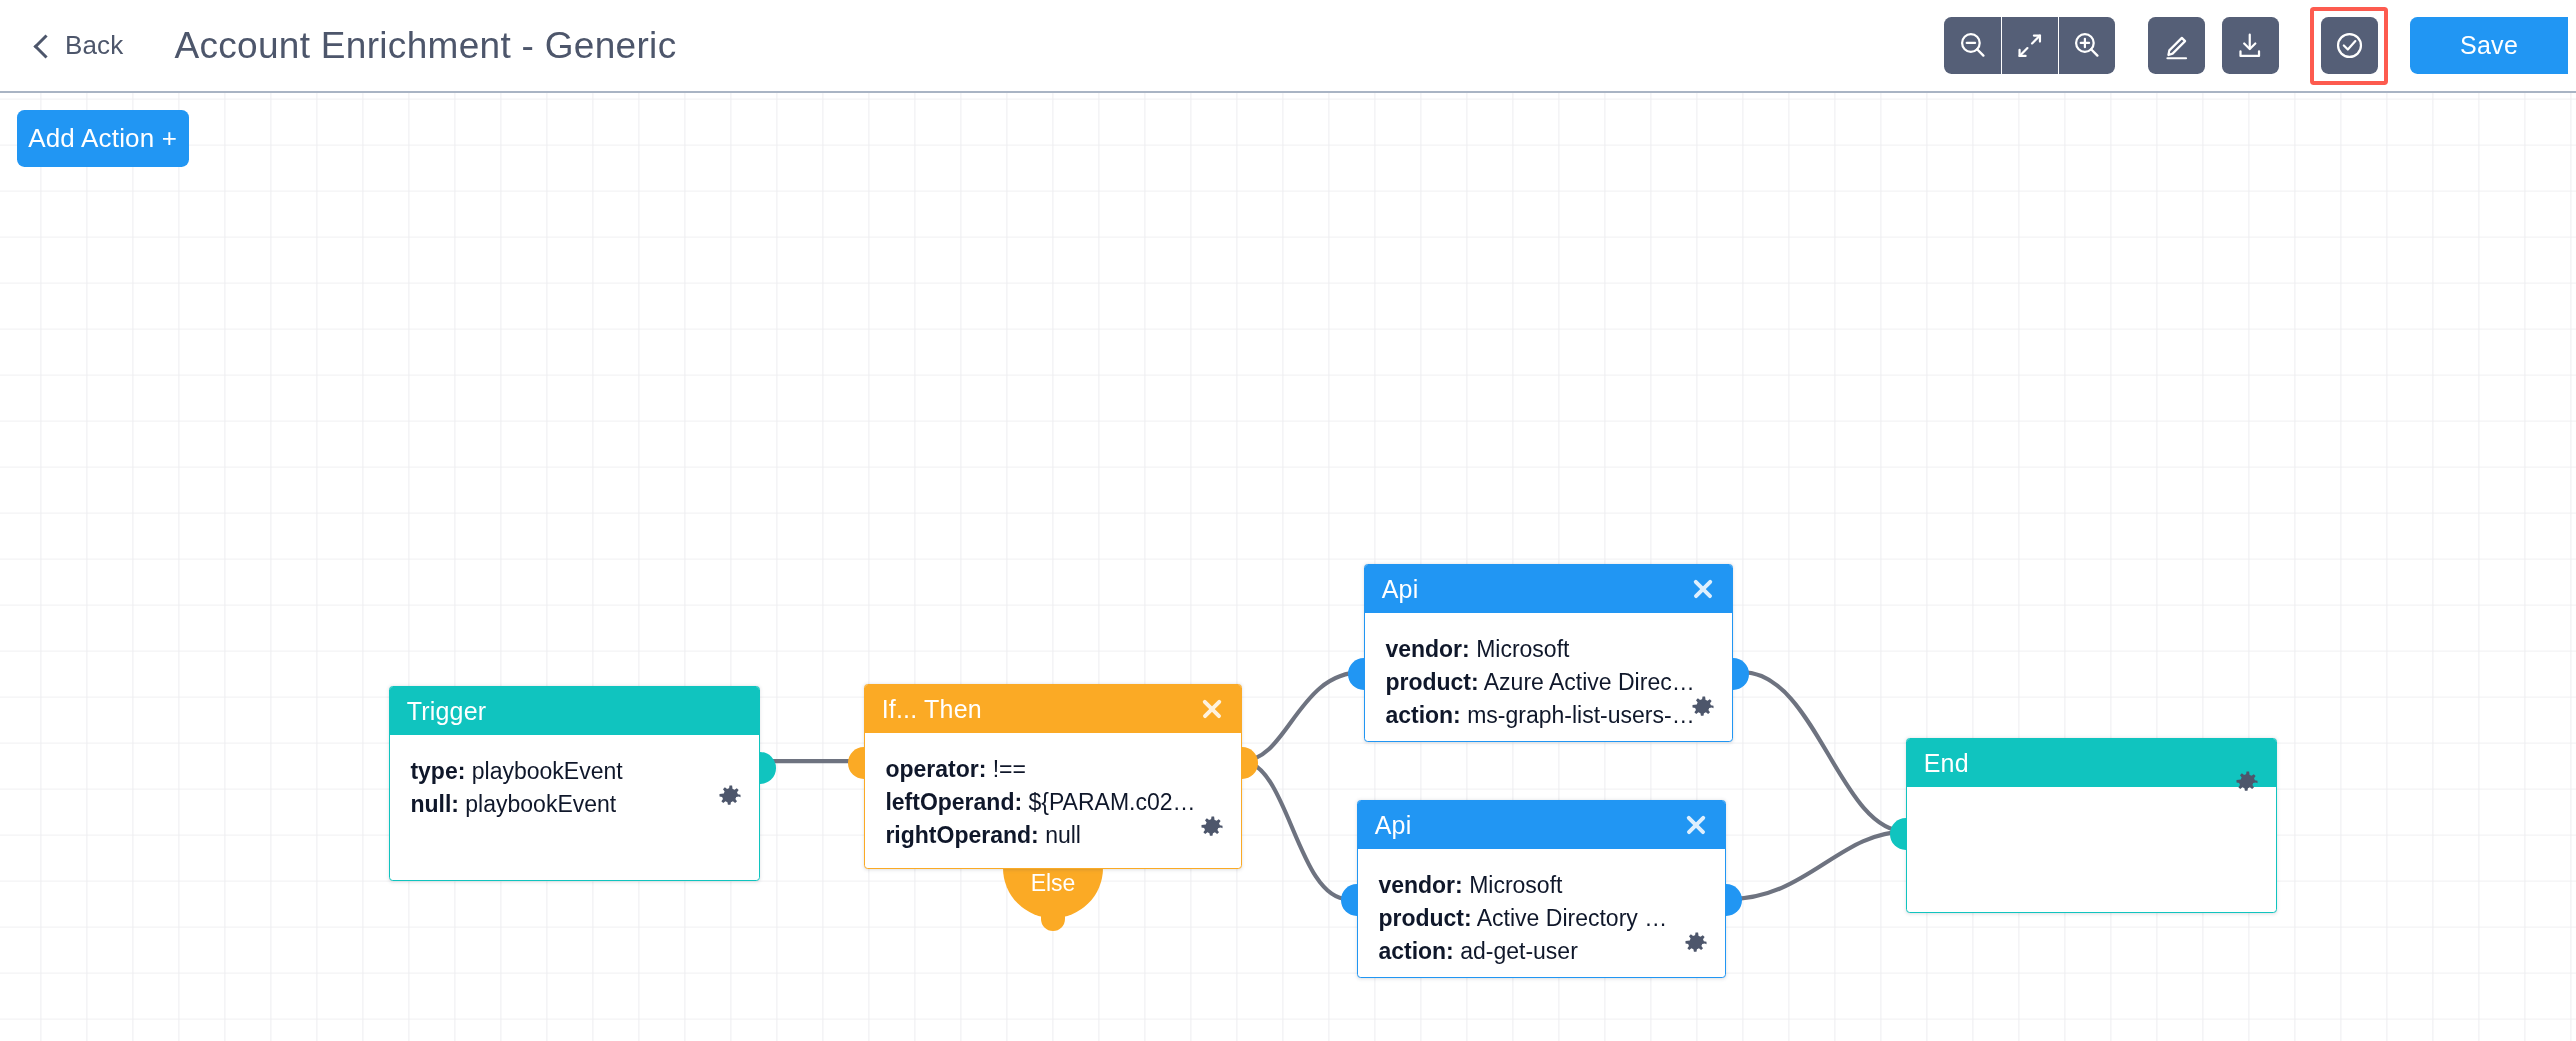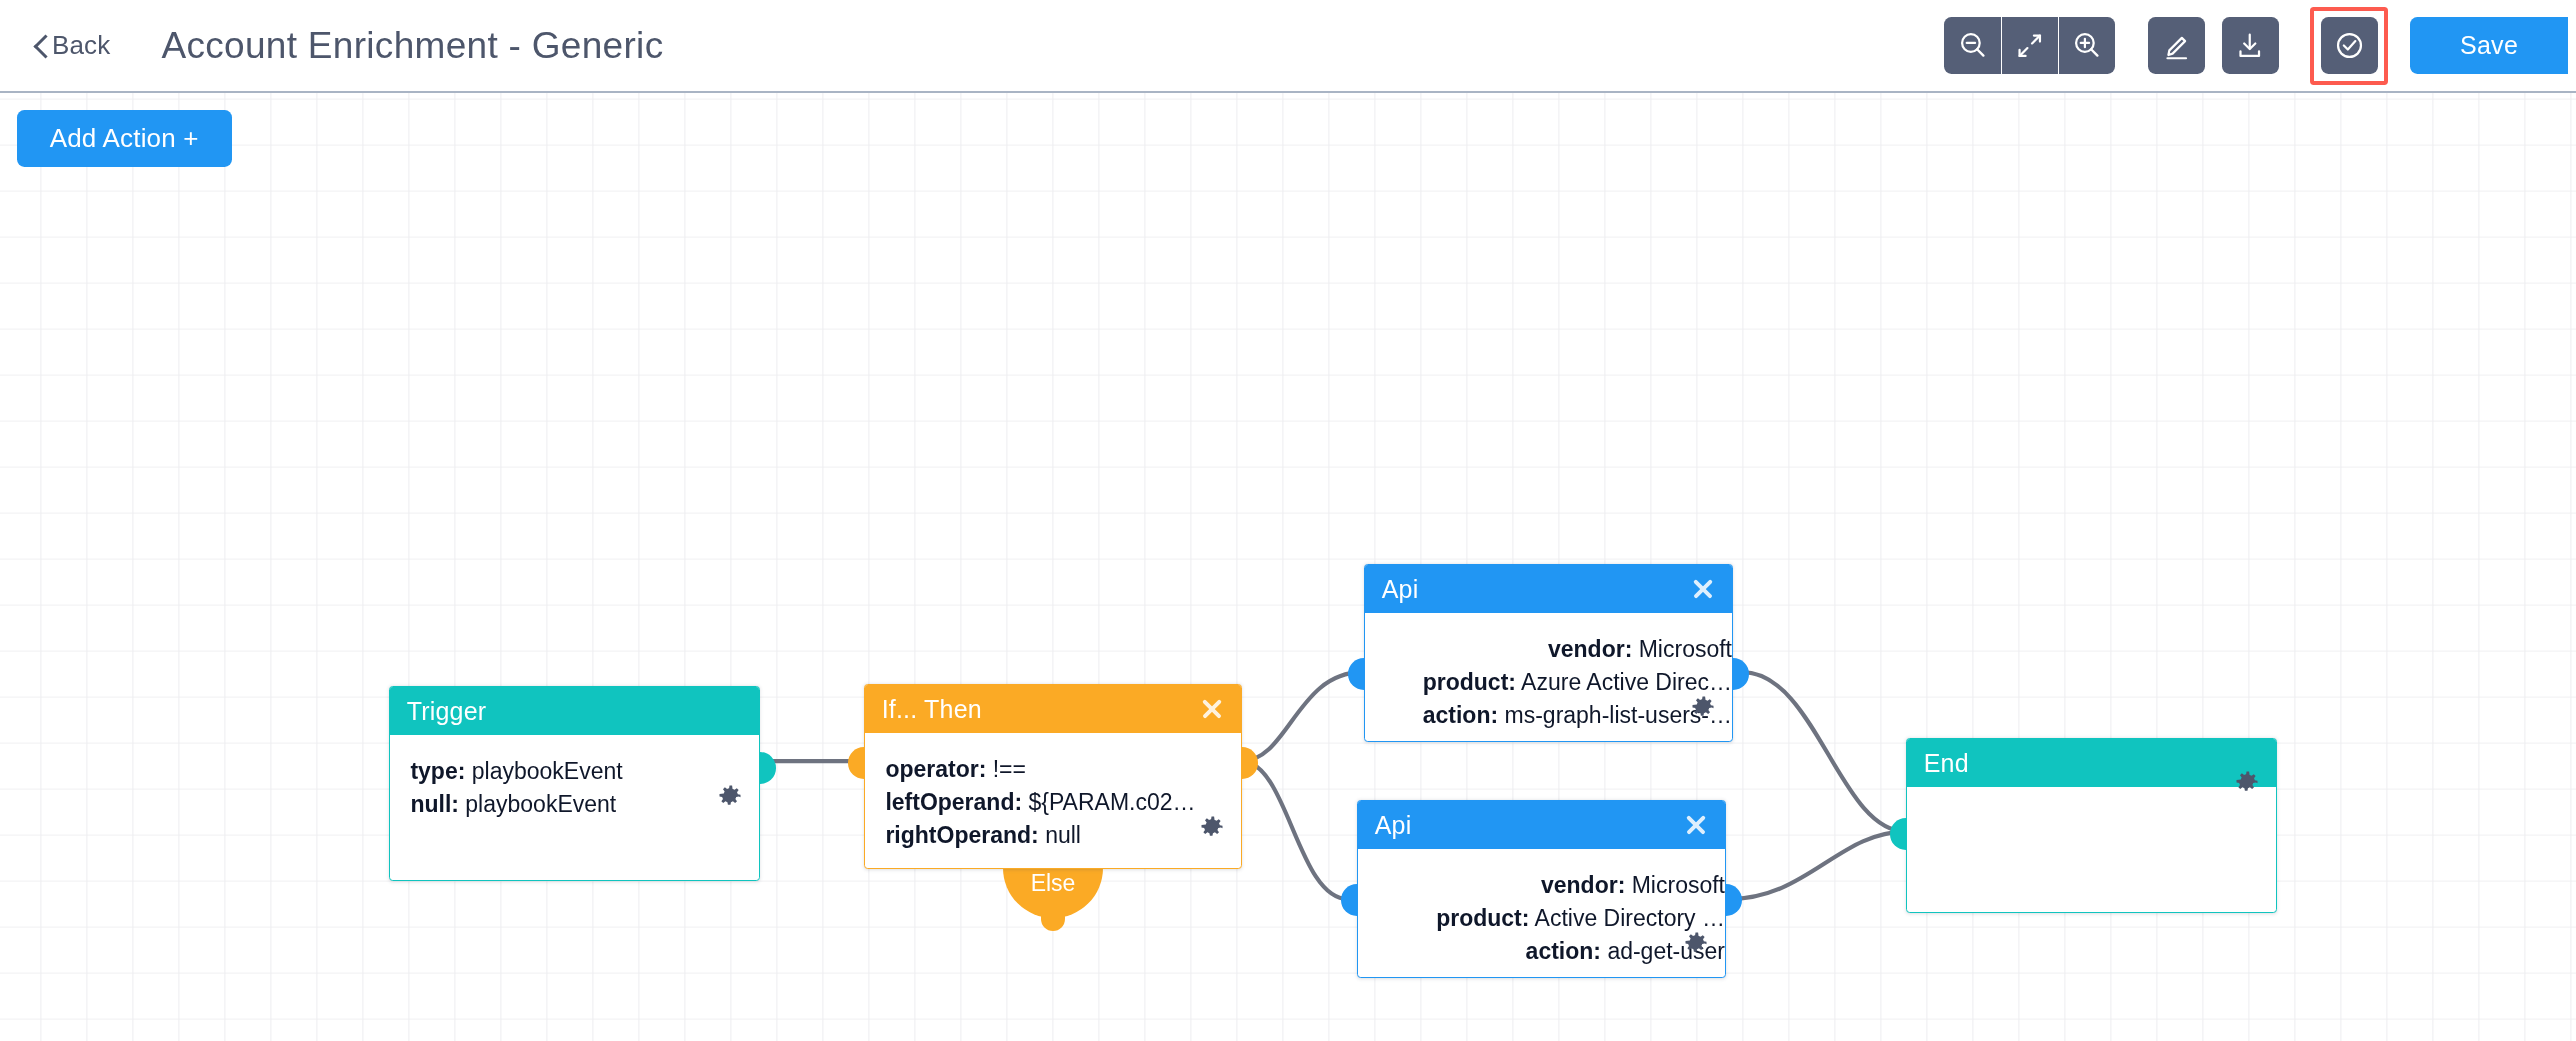--- a/index.html
+++ b/index.html
@@ -9,21 +9,21 @@
     background: #ffffff; overflow: hidden;
   }
 
   
   #header {
     position: absolute; left: 0; top: 0; width: 2576px; height: 93px;
     background: #ffffff; border-bottom: 2.8px solid #a9b4c4;
     display: flex; align-items: center; z-index: 40;
   }
   #back-btn {
-    display: flex; align-items: center; 
+    display: flex; align-items: center; gap: 13px;
     margin-left: 31.5px; cursor: pointer;
   }
   .chev {
     width: 20.4px; height: 20.4px; position: relative;
   }
   .chev::before {
     content: ""; position: absolute; left: 5.6px; top: 2.8px;
     width: 14px; height: 14px;
     border-left: 3.2px solid #4d566b; border-bottom: 3.2px solid #4d566b;
     transform: rotate(45deg);
@@ -72,21 +72,21 @@
     background-color: #ffffff;
     background-image:
       linear-gradient(to right,  #ededf0 0.9px, transparent 0.9px),
       linear-gradient(to bottom, #f0f0f2 0.9px, transparent 0.9px);
     background-size: 46px 46px;
     background-position: -5.6px 5.6px;
   }
 
   #add-action {
     position: absolute; left: 16.7px; top: 16.7px;
-    width: 215px; height: 57px; background: #2196f3; color: #fff;
+    width: 172px; height: 57px; background: #2196f3; color: #fff;
     border: none; border-radius: 7.4px; font-size: 26px;
     font-family: "Liberation Sans", sans-serif; cursor: pointer;
     letter-spacing: 0.2px; z-index: 20;
   }
 
   #edges { position: absolute; left: 0; top: 0; width: 2576px; height: 949px; }
 
   
   .node {
     position: absolute; background: #ffffff;
@@ -116,21 +116,21 @@
   .gear {
     position: absolute; right: 15px; bottom: 11px;
     width: 28px; height: 28px; cursor: pointer;
   }
 
   
   .n-teal  { border: 1.9px solid #10c4bf; }
   .n-teal  > .node-head { background: #10c4bf; }
   .n-amber { border: 1.9px solid #fbaa25; }
   .n-amber > .node-head { background: #fbaa25; }
-  .n-blue  { border: 1.9px solid #2196f3; text-align: right; }
+  .n-blue  { border: 1.9px solid #2196f3; }
   .n-blue  > .node-head { background: #2196f3; }
 
   
   .port { position: absolute; width: 15.8px; height: 31.5px; z-index: 12; }
   .port.right { right: -16.7px; border-radius: 0 15.8px 15.8px 0; }
   .port.left  { left:  -16.7px; border-radius: 15.8px 0 0 15.8px; }
   .p-teal  { background: #10c4bf; }
   .p-amber { background: #fbaa25; }
   .p-blue  { background: #2196f3; }
 

